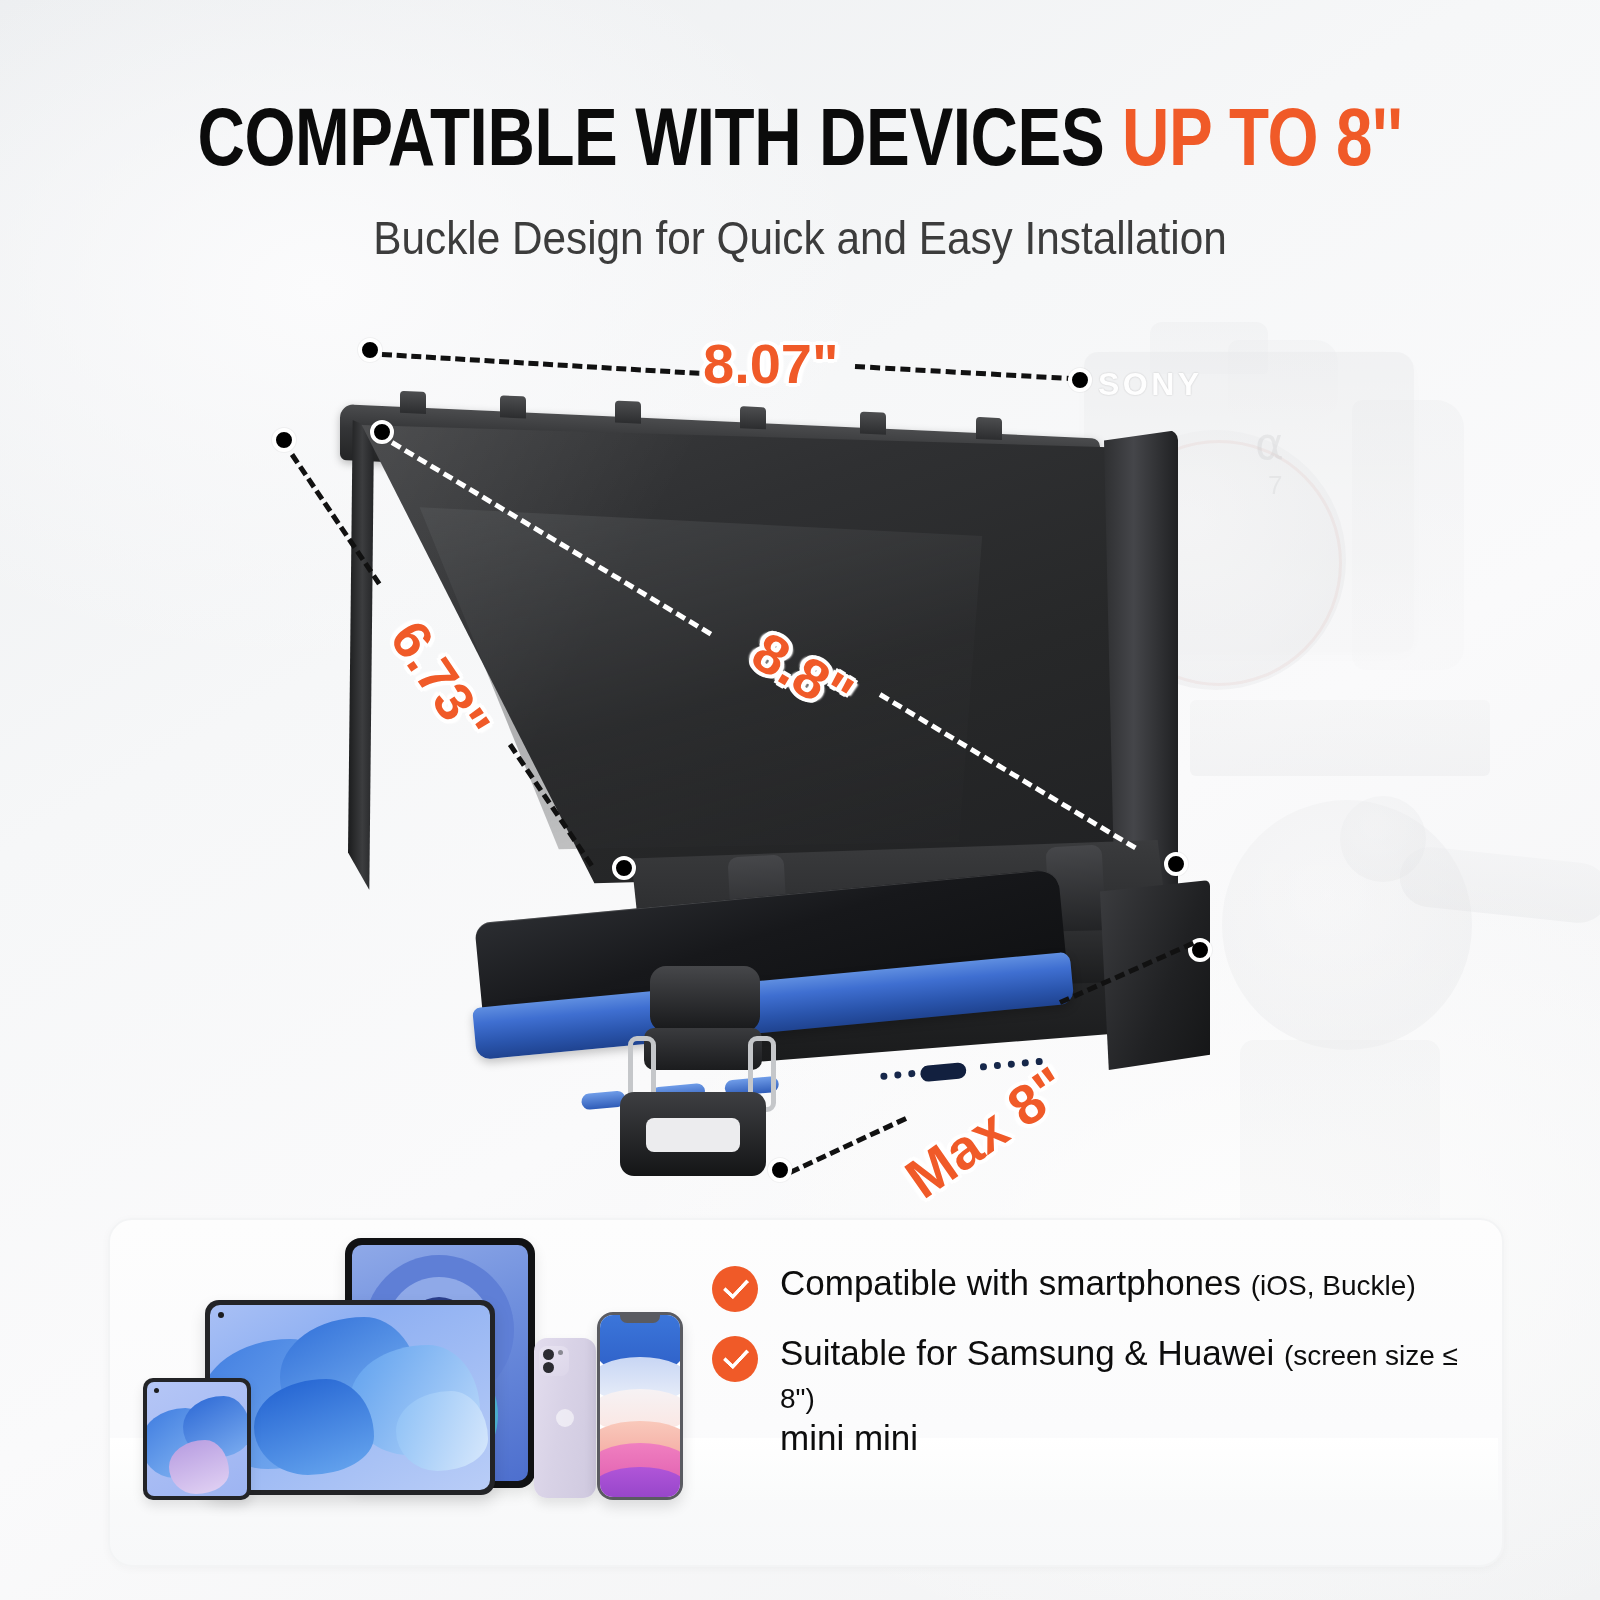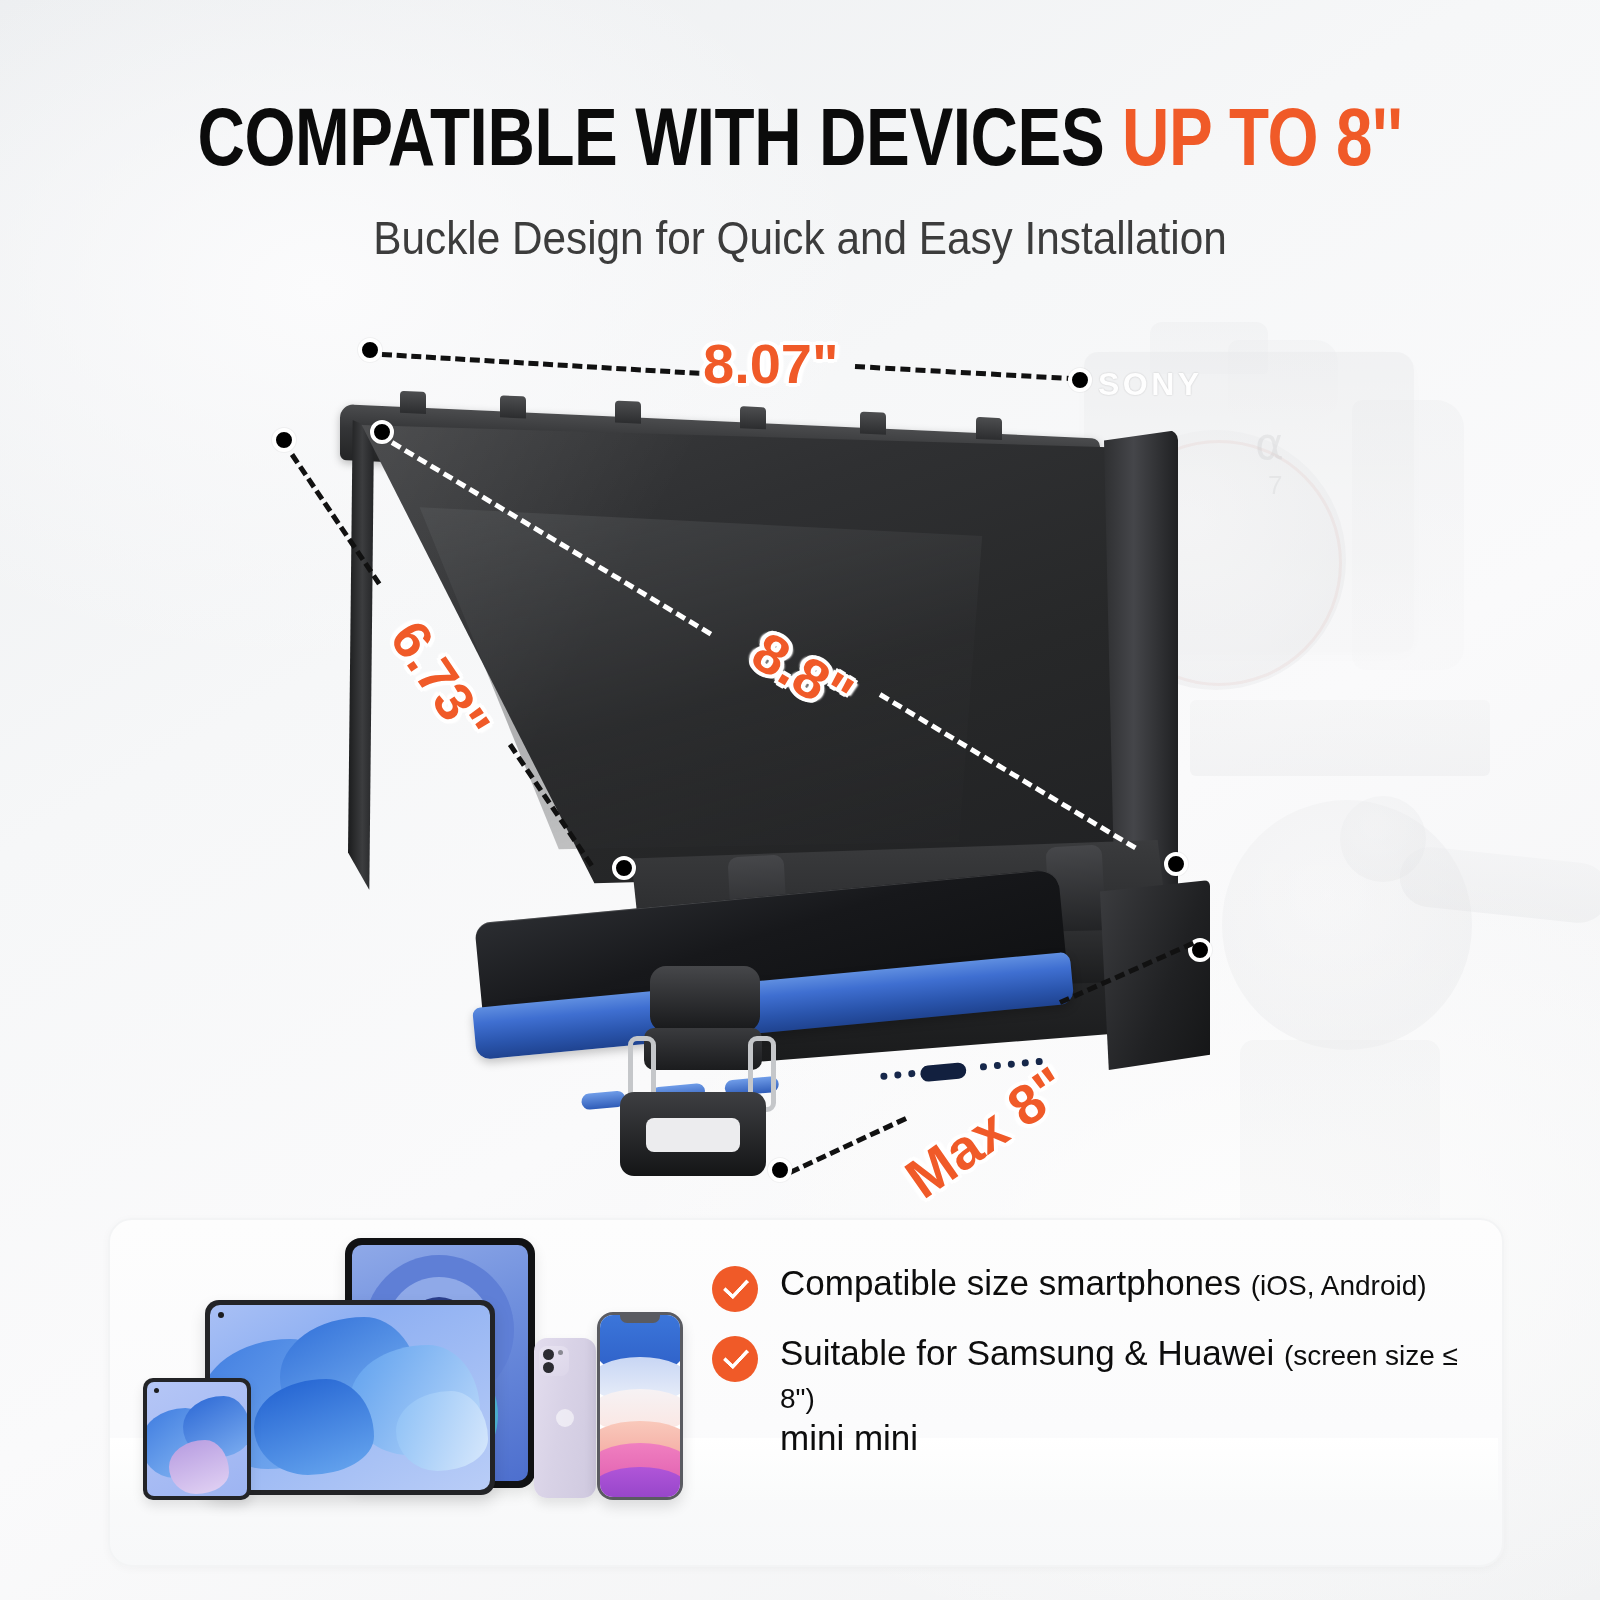--- a/index.html
+++ b/index.html
@@ -479,21 +479,21 @@
       <div class="band" style="top:128px;height:44px;background:linear-gradient(180deg,#f07fc0,#e060b0);"></div>
       <div class="band" style="top:152px;height:46px;background:linear-gradient(180deg,#b055d8,#8b3fc4);"></div>
     </div>
   </div>
 
   <div id="features">
 
     <div class="frow">
       <div class="tick"></div>
       <div class="ftext">
-        <span>Compatible size smartphones </span><span class="sm">(iOS, Android)</span>
+        <span>Compatible with smartphones </span><span class="sm">(iOS, Buckle)</span>
       </div>
     </div>
 
     <div class="frow">
       <div class="tick"></div>
       <div class="ftext">
         <span>Suitable for Samsung &amp; Huawei </span><span class="sm">(screen size ≤ 8")</span><br>
         <span>mini mini</span>
       </div>
     </div>

